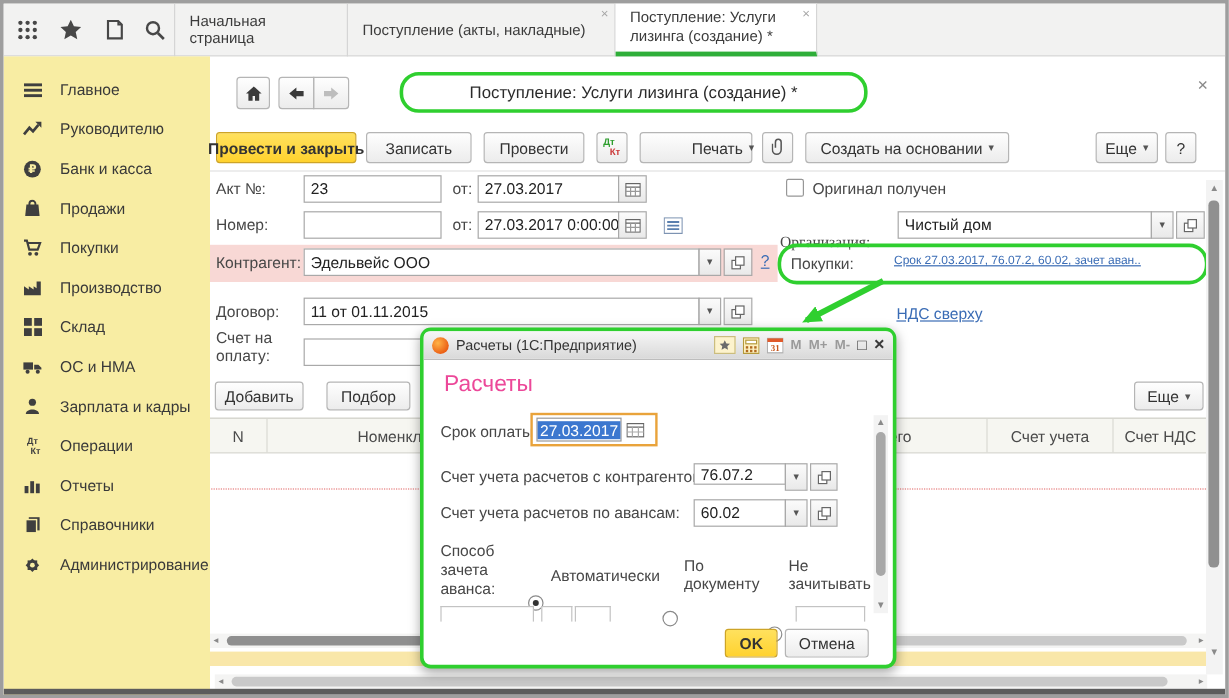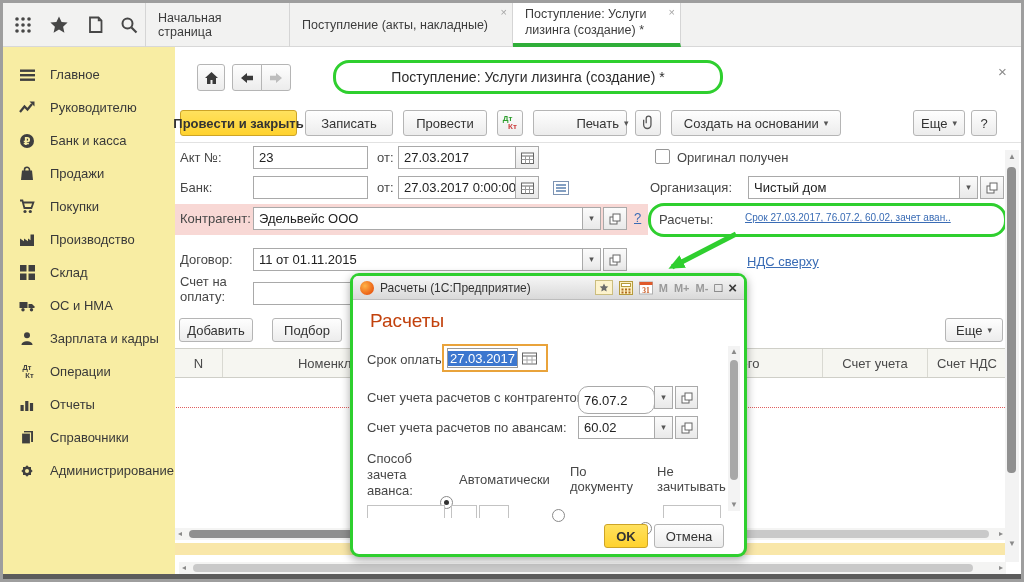--- a/index.html
+++ b/index.html
@@ -291,21 +291,21 @@
         <rect x="0.5" y="1" width="12" height="10.5" fill="#fff" stroke="#666"></rect>
         <line x1="0.5" y1="4" x2="12.5" y2="4" stroke="#666"></line>
         <line x1="4.5" y1="4" x2="4.5" y2="11.5" stroke="#999"></line>
         <line x1="8.5" y1="4" x2="8.5" y2="11.5" stroke="#999"></line>
         <line x1="0.5" y1="7.5" x2="12.5" y2="7.5" stroke="#999"></line>
       </svg>
   </div>
   <div class="abs" style="left:652px;top:146px;width:15px;height:15px;border:1px solid #979797;background:#fff;border-radius:2px;"></div>
   <div class="lbl abs" style="left:674px;top:147px;">Оригинал получен</div>
 
-  <div class="lbl abs" style="left:177px;top:177px;">Банк:</div>
+  <div class="lbl abs" style="left:177px;top:177px;">Номер:</div>
   <div class="input abs" style="left:250px;top:173px;width:115px;height:23px;">
     <span></span>
   </div>
   <div class="lbl abs" style="left:374px;top:177px;">от:</div>
   <div class="input abs" style="left:395px;top:173px;width:118px;height:23px;">
     <span>27.03.2017 0:00:00</span>
   </div>
   <div class="ddbtn abs" style="left:512px;top:173px;width:24px;height:23px;">
     <svg width="13" height="12">
         <rect x="0.5" y="1" width="12" height="10.5" fill="#fff" stroke="#666"></rect>
@@ -316,21 +316,21 @@
       </svg>
   </div>
   <div class="abs" style="left:546px;top:174px;width:24px;height:22px;display:flex;align-items:center;justify-content:center;">
     <svg width="16" height="14">
         <rect x="0.5" y="0.5" width="15" height="13" fill="#fff" stroke="#7d93b2"></rect>
         <line x1="3" y1="4" x2="13" y2="4" stroke="#5a7fae" stroke-width="1.5"></line>
         <line x1="3" y1="7" x2="13" y2="7" stroke="#5a7fae" stroke-width="1.5"></line>
         <line x1="3" y1="10" x2="13" y2="10" stroke="#5a7fae" stroke-width="1.5"></line>
       </svg>
   </div>
-  <div class="lbl abs" style="left:647px;top:177px;">Организация:</div>
+  <div class="lbl abs" style="left:647px;top:191px;font-family:Liberation Serif, serif;">Организация:</div>
   <div class="input abs" style="left:745px;top:173px;width:212px;height:23px;">
     <span>Чистый дом</span>
   </div>
   <div class="ddbtn abs" style="left:956px;top:173px;width:19px;height:23px;">
       <span class="caret">▾</span>
     </div>
   <div class="ddbtn abs" style="left:977px;top:173px;width:24px;height:23px;">
     <svg width="12" height="12">
         <rect x="1" y="4" width="7" height="7" fill="#fff" stroke="#666"></rect>
         <rect x="4" y="1" width="7" height="7" fill="#fff" stroke="#666"></rect>
@@ -347,21 +347,21 @@
     </div>
   <div class="ddbtn abs" style="left:600px;top:204px;width:24px;height:23px;">
     <svg width="12" height="12">
         <rect x="1" y="4" width="7" height="7" fill="#fff" stroke="#666"></rect>
         <rect x="4" y="1" width="7" height="7" fill="#fff" stroke="#666"></rect>
       </svg>
   </div>
   <div class="link abs" style="left:631px;top:207px;">?</div>
 
   <div class="abs green-box" style="left:645px;top:200px;width:359px;height:34px;"></div>
-  <div class="lbl abs" style="left:656px;top:209px;">Расчеты:</div>
+  <div class="lbl abs" style="left:656px;top:209px;">Покупки:</div>
   <div class="link abs" style="left:742px;top:209px;max-width:256px;overflow:hidden;text-overflow:ellipsis;font-size:10px;">Срок 27.03.2017, 76.07.2, 60.02, зачет аван..</div>
 
   <div class="lbl abs" style="left:177px;top:249px;">Договор:</div>
   <div class="input abs" style="left:250px;top:245px;width:330px;height:23px;">
     <span>11 от 01.11.2015</span>
   </div>
   <div class="ddbtn abs" style="left:579px;top:245px;width:19px;height:23px;">
       <span class="caret">▾</span>
     </div>
   <div class="ddbtn abs" style="left:600px;top:245px;width:24px;height:23px;">
@@ -458,38 +458,38 @@
             <text x="7" y="11.5" font-size="7.5" fill="#c8581f" text-anchor="middle" font-weight="bold">31</text>
           </svg>
       </span>
       <span style="font-size:11px;font-weight:bold;color:#9a9a9a;">M</span>
       <span style="font-size:11px;font-weight:bold;color:#9a9a9a;">M+</span>
       <span style="font-size:11px;font-weight:bold;color:#9a9a9a;">M-</span>
       <span style="font-size:13px;color:#3a3a3a;line-height:1;">□</span>
       <span style="font-size:15px;font-weight:bold;color:#3a3a3a;line-height:1;">×</span>
     </div>
 
-    <div class="abs" style="left:17px;top:34px;font-size:19px;color:#c2410c;">Расчеты</div>
+    <div class="abs" style="left:17px;top:34px;font-size:19px;color:#ec4899;">Расчеты</div>
 
     <div class="lbl abs" style="left:14px;top:76px;">Срок оплаты:</div>
     <div class="abs" style="left:89px;top:68px;width:106px;height:28px;border:2px solid #e9a33b;display:flex;align-items:center;gap:4px;padding:0 3px;background:#fff;">
       <div style="border:1px solid #9a9a9a;height:20px;display:flex;align-items:center;">
         <span style="background:#3c77cf;color:#fff;font-size:13px;padding:0 2px;">27.03.2017</span>
       </div>
       <svg width="15" height="13">
           <rect x="0.5" y="1" width="14" height="11" fill="#fff" stroke="#666"></rect>
           <line x1="0.5" y1="4" x2="14.5" y2="4" stroke="#666"></line>
           <line x1="5" y1="4" x2="5" y2="12" stroke="#aaa"></line>
           <line x1="10" y1="4" x2="10" y2="12" stroke="#aaa"></line>
           <line x1="0.5" y1="8" x2="14.5" y2="8" stroke="#aaa"></line>
         </svg>
     </div>
 
     <div class="lbl abs" style="left:14px;top:114px;">Счет учета расчетов с контрагентом:</div>
-    <div class="input abs" style="left:225px;top:110px;width:77px;height:28px;border-radius:10px;">
+    <div class="input abs" style="left:225px;top:110px;width:77px;height:18px;">
       <span>76.07.2</span>
     </div>
     <div class="ddbtn abs" style="left:301px;top:110px;width:19px;height:23px;">
         <span class="caret">▾</span>
       </div>
     <div class="ddbtn abs" style="left:322px;top:110px;width:23px;height:23px;">
       <svg width="12" height="12">
           <rect x="1" y="4" width="7" height="7" fill="#fff" stroke="#666"></rect>
           <rect x="4" y="1" width="7" height="7" fill="#fff" stroke="#666"></rect>
         </svg>

